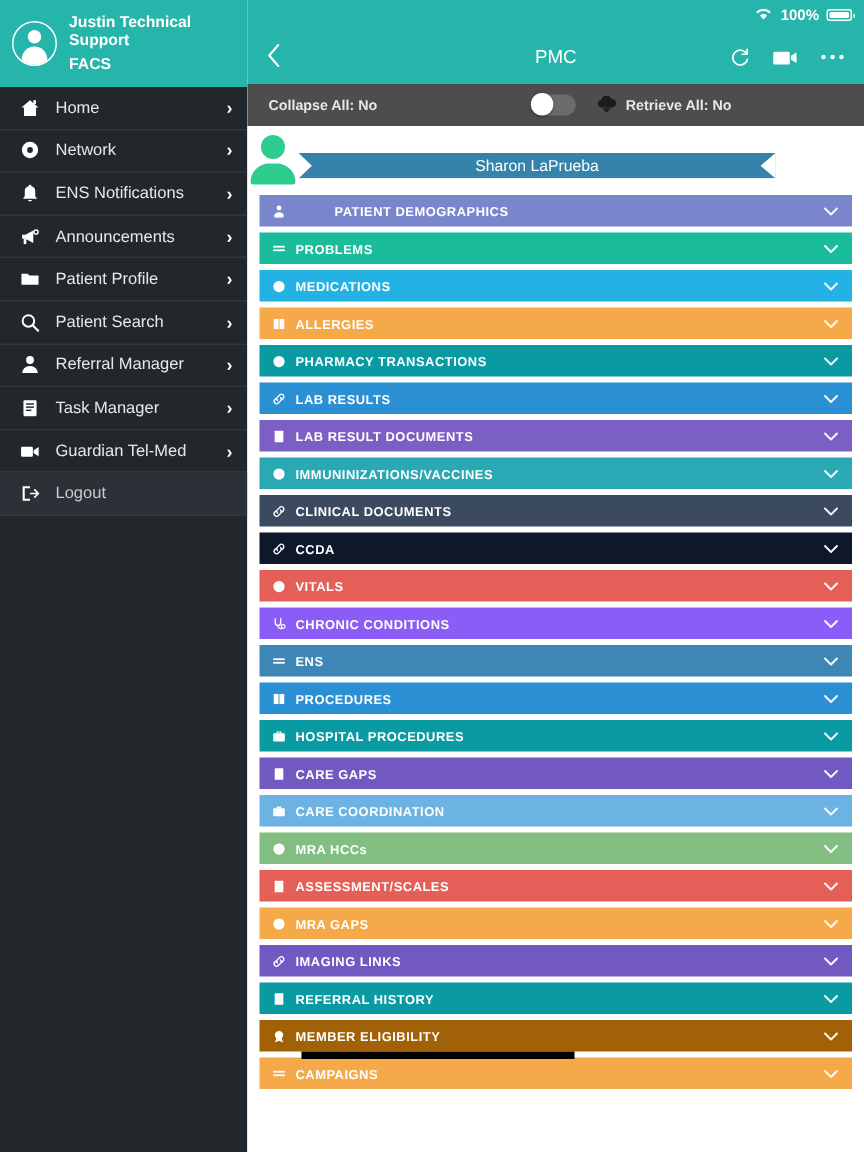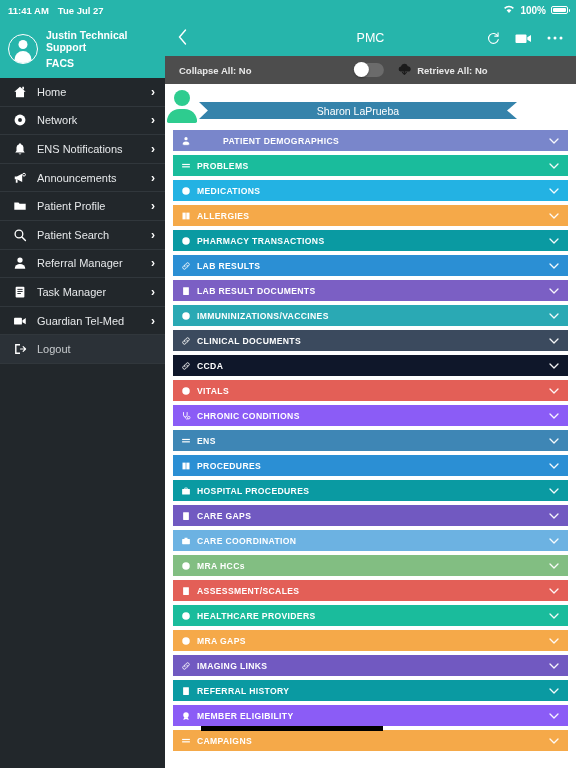--- a/index.html
+++ b/index.html
@@ -146,24 +146,20 @@
     width: 182px; height: 5px; background: #000000;
   }
 </style>
 </head>
 <body>
 
 <div id="app">
 
   <div class="sidebar">
 
-    <div class="sb-status">
-      <span>11:41 AM</span>
-      <span>Tue Jul 27</span>
-    </div>
 
     <div class="sb-profile">
       <div class="avatar-ring"></div>
       <div class="sb-names">
         <div class="sb-name">Justin Technical Support</div>
         <div class="sb-cred">FACS</div>
       </div>
     </div>
 
     <div class="sb-menu" id="sb-menu">
@@ -560,33 +556,20 @@
             <span class="acc-ico">
               <svg width="10" height="10" viewBox="0 0 16 16">
                 <rect x="3.4" y="1.8" width="9.2" height="12.4" rx="0.6" fill="#ffffff"></rect>
               </svg>
             </span>
             <span class="acc-label">ASSESSMENT/SCALES</span>
             <span class="acc-chev"><svg width="10" height="6" viewBox="0 0 10 6">
                 <path d="M1 1 L5 5 L9 1" stroke="#ffffff" stroke-width="1.3" fill="none" stroke-linecap="round" stroke-linejoin="round"></path>
               </svg></span>
           </div>
-          <div class="acc-row" style="background: rgb(26, 188, 156);">
-            <span class="acc-ico">
-              <svg width="10" height="10" viewBox="0 0 16 16">
-                <circle cx="8" cy="8" r="6.1" fill="#ffffff"></circle>
-                <circle cx="8" cy="6.2" r="1.9" fill="#ffffff" fill-opacity="0.6"></circle>
-                <path d="M4.5 12.4 A3.9 3.2 0 0 1 11.5 12.4 Z" fill="#ffffff" fill-opacity="0.6"></path>
-              </svg>
-            </span>
-            <span class="acc-label">HEALTHCARE PROVIDERS</span>
-            <span class="acc-chev"><svg width="10" height="6" viewBox="0 0 10 6">
-                <path d="M1 1 L5 5 L9 1" stroke="#ffffff" stroke-width="1.3" fill="none" stroke-linecap="round" stroke-linejoin="round"></path>
-              </svg></span>
-          </div>
           <div class="acc-row" style="background: rgb(245, 169, 73);">
             <span class="acc-ico">
               <svg width="10" height="10" viewBox="0 0 16 16">
                 <circle cx="8" cy="8" r="6" fill="#ffffff"></circle>
                 <rect x="4.8" y="7.2" width="6.4" height="1.7" rx="0.8" fill="#ffffff" fill-opacity="0.55"></rect>
               </svg>
             </span>
             <span class="acc-label">MRA GAPS</span>
             <span class="acc-chev"><svg width="10" height="6" viewBox="0 0 10 6">
                 <path d="M1 1 L5 5 L9 1" stroke="#ffffff" stroke-width="1.3" fill="none" stroke-linecap="round" stroke-linejoin="round"></path>
@@ -608,21 +591,21 @@
             <span class="acc-ico">
               <svg width="10" height="10" viewBox="0 0 16 16">
                 <rect x="3.4" y="1.8" width="9.2" height="12.4" rx="0.6" fill="#ffffff"></rect>
               </svg>
             </span>
             <span class="acc-label">REFERRAL HISTORY</span>
             <span class="acc-chev"><svg width="10" height="6" viewBox="0 0 10 6">
                 <path d="M1 1 L5 5 L9 1" stroke="#ffffff" stroke-width="1.3" fill="none" stroke-linecap="round" stroke-linejoin="round"></path>
               </svg></span>
           </div>
-          <div class="acc-row" style="background: #8b5cf6;">
+          <div class="acc-row" style="background: #a16207;">
             <span class="acc-ico">
               <svg width="10" height="10" viewBox="0 0 16 16">
                 <circle cx="8" cy="6.4" r="4.4" fill="#ffffff"></circle>
                 <path d="M5.2 9.8 L3.6 14.4 L8 12.6 L12.4 14.4 L10.8 9.8 Z" fill="#ffffff"></path>
               </svg>
             </span>
             <span class="acc-label">MEMBER ELIGIBILITY</span>
             <span class="acc-chev"><svg width="10" height="6" viewBox="0 0 10 6">
                 <path d="M1 1 L5 5 L9 1" stroke="#ffffff" stroke-width="1.3" fill="none" stroke-linecap="round" stroke-linejoin="round"></path>
               </svg></span>

